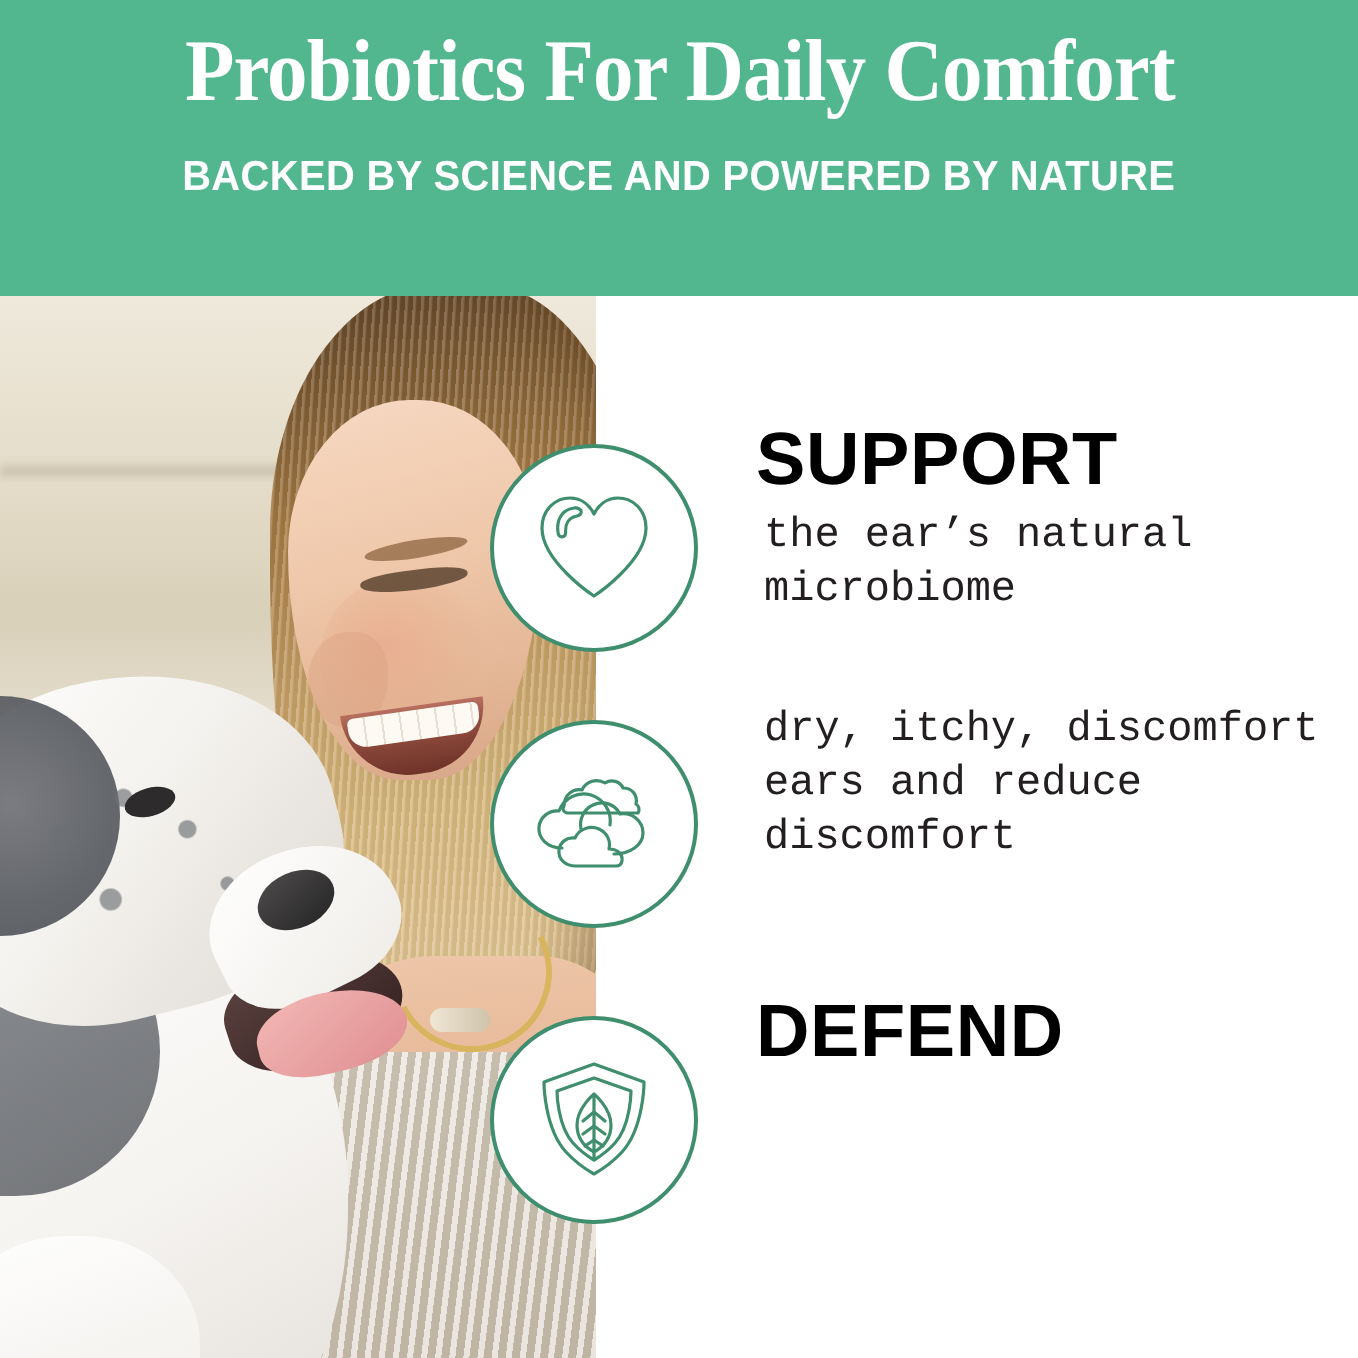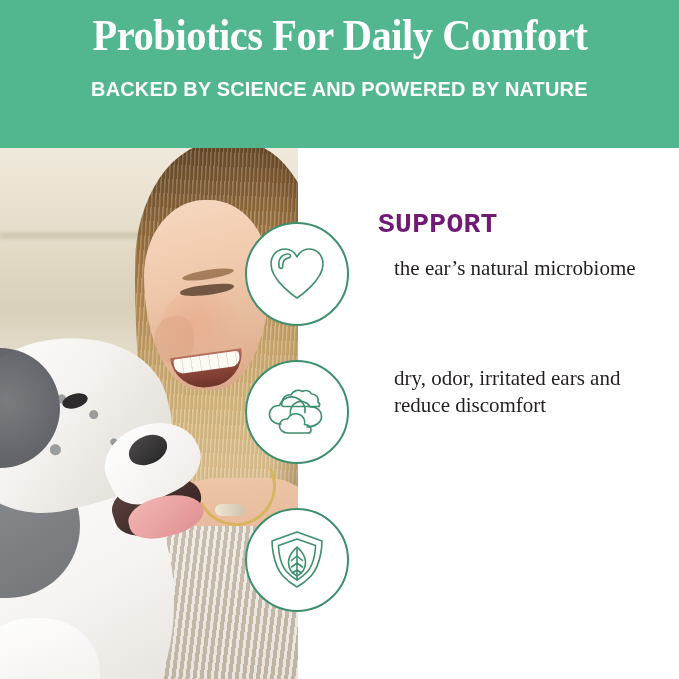--- a/index.html
+++ b/index.html
@@ -324,34 +324,34 @@
   }
   .icon-circle svg {
     display: block;
   }
   .feature-text {
     position: absolute;
     left: 80px;
     width: 296px;
   }
   .feature-title {
-    font-family: Liberation Mono, monospace;
+    font-family: Liberation Sans, sans-serif;
     font-weight: bold;
-    font-size: 28px;
+    font-size: 37px;
     line-height: 1.0;
     letter-spacing: 0.3px;
-    color: #701a75;
+    color: #000000;
     margin: 0 0 8px 0;
   }
   .feature-desc {
-    font-family: Liberation Serif, serif;
+    font-family: Liberation Mono, monospace;
     font-size: 21px;
     line-height: 1.28;
     color: #231f20;
-    margin: 16px;
+    margin: 4px;
     max-width: 292px;
   }
 </style>
 </head>
 <body>
 
 <div class="banner">
 
   <div class="header">
     <div class="header-title">Probiotics For Daily Comfort</div>
@@ -406,32 +406,33 @@
     <div class="feature feature-2">
       <div class="icon-circle">
         <svg width="66" height="56" viewBox="0 0 66 56" fill="none" stroke="#3f8e6e" stroke-width="1.6" stroke-linecap="round" stroke-linejoin="round">
           <path d="M18 19 C18 13.5 22.5 10 27 11 C29 6.5 34.5 5 38.5 7.5 C41.5 5.5 46 6.5 47.5 10 C52 10 55 13.5 54 18 C55.5 19 56 21 55 22.5 L19.5 22.5 C17.5 22 17 20.5 18 19 Z"></path>
           <path d="M17 40 C9.5 40 5 35 5.5 29.5 C6 24.5 10.5 21 15.5 21.5 C18 15 25 11.5 31.5 13.5 C38 15.5 42 22 41 28.5"></path>
           <path d="M43 43 C51 43 57.5 38.5 57.5 32.5 C57.5 26.5 52 22 46 23 C43.5 18 37.5 16 32.5 18.5 C28 20.5 25.5 25.5 26.5 30.5"></path>
           <path d="M24 49 C18.5 49 15 45.5 15.5 41 C16 37 19.5 34.5 23.5 35 C25.5 30.5 31 28.5 35.5 30.5 C39.5 32.3 41.5 36.5 40.5 40.5 C45 40.5 47.5 43.5 47 46.5 C46.7 48.2 45.5 49 44 49 Z"></path>
         </svg>
       </div>
       <div class="feature-text">
-        <p class="feature-desc">dry, odor, irritated ears and reduce discomfort</p>
+        <p class="feature-desc">dry, itchy, discomfort ears and reduce discomfort</p>
       </div>
     </div>
 
     <div class="feature feature-3">
       <div class="icon-circle">
         <svg width="62" height="64" viewBox="0 0 62 64" fill="none" stroke="#3f8e6e" stroke-width="1.6" stroke-linecap="round" stroke-linejoin="round">
           <path d="M31 4 L56 13 C56 13 56 36 45 48 C39 54.5 31 59 31 59 C31 59 23 54.5 17 48 C6 36 6 13 6 13 Z"></path>
           <path d="M31 11 L49.5 17.5 C49.5 17.5 49.5 34.5 41.5 43.5 C37 48.5 31 52 31 52 C31 52 25 48.5 20.5 43.5 C12.5 34.5 12.5 17.5 12.5 17.5 Z"></path>
           <path d="M31 19 C31 19 22.5 26 22.5 34.5 C22.5 41 26.5 45.5 31 48 C35.5 45.5 39.5 41 39.5 34.5 C39.5 26 31 19 31 19 Z"></path>
           <path d="M31 20 L31 52"></path>
           <path d="M31 28 L25.5 32.5 M31 28 L36.5 32.5 M31 35 L25.5 39 M31 35 L36.5 39 M31 42 L26.5 45 M31 42 L35.5 45"></path>
         </svg>
       </div>
       <div class="feature-text">
+        <p class="feature-title">DEFEND</p>
       </div>
     </div>
 
   </div>
 </div>
 
 </body></html>

